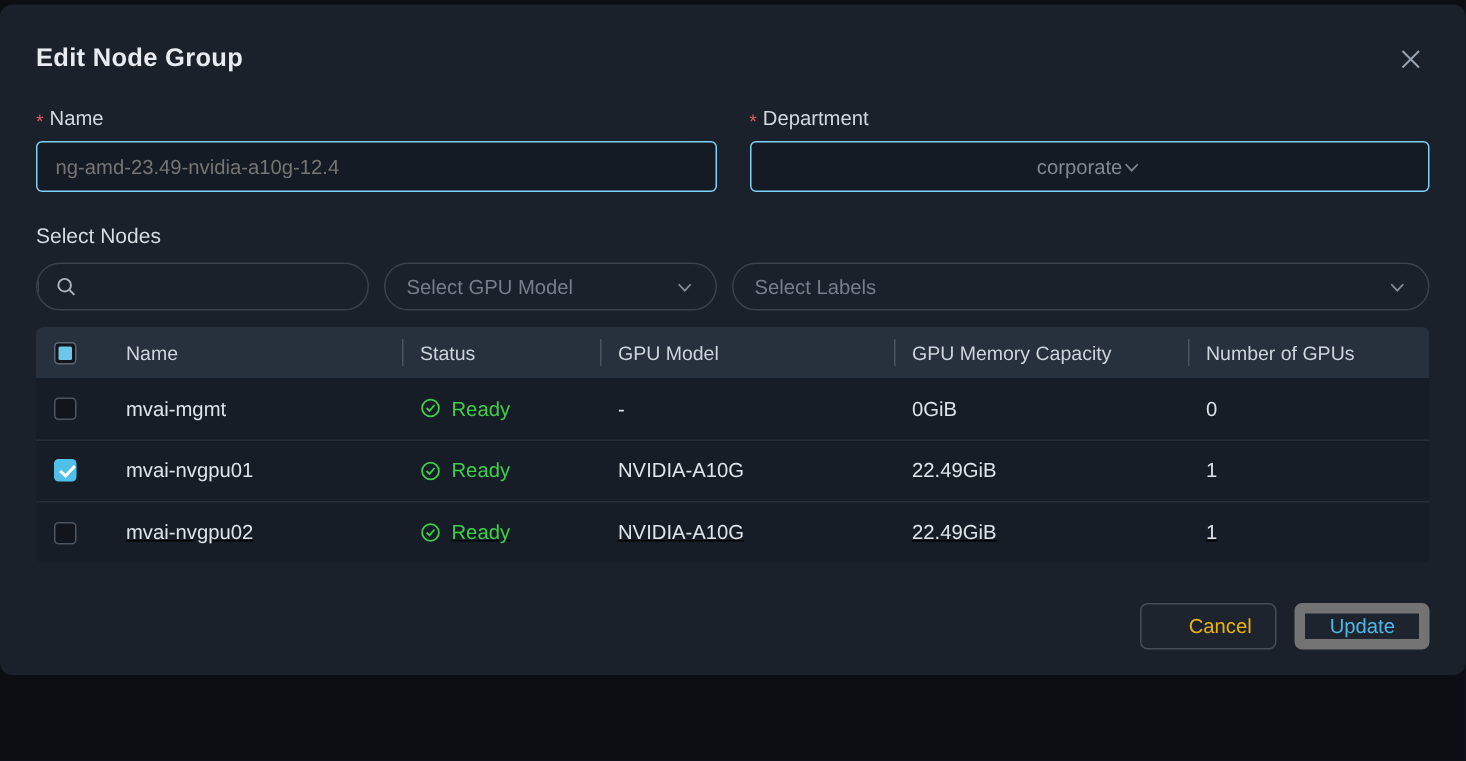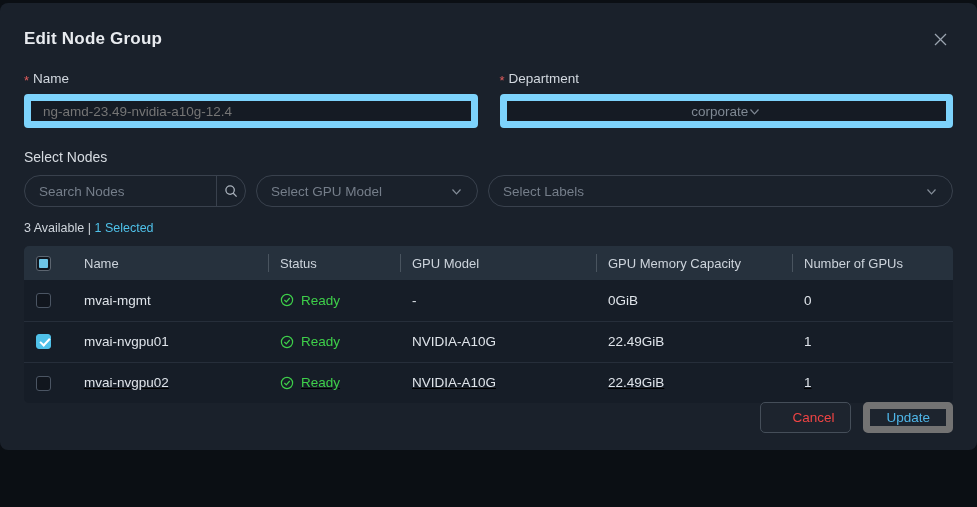--- a/index.html
+++ b/index.html
@@ -65,21 +65,21 @@
     font-size: 13px;
     line-height: 1;
     position: relative;
     top: 2px;
   }
 
   .text-input, .select-input {
     height: 34px;
     width: 100%;
     background: #151b24;
-    border: 7px solid #7dd3fc;
+    border: 1px solid #7dd3fc;
     border-radius: 4px;
     color: #7f8893;
     font-size: 13.5px;
     font-family: "Liberation Sans", sans-serif;
     padding: 0 12px;
     display: flex;
     align-items: center;
   }
   .select-input { justify-content: center; cursor: pointer; }
   .select-input .chev { color: #7e8793; display: flex; }
@@ -253,21 +253,21 @@
     padding: 0 16px;
     border-radius: 5px;
     font-size: 13.5px;
     font-family: "Liberation Sans", sans-serif;
     display: flex;
     align-items: center;
     justify-content: center;
     cursor: pointer;
     background: #1d242e;
   }
-  .btn-cancel { border: 1px solid #454e59; color: #ef4444; padding-left: 31px; }
+  .btn-cancel { border: 1px solid #454e59; color: #eab308; padding-left: 31px; }
   .btn-primary { border: 7px solid #737373; color: #4fb6e8; }
 </style>
 </head>
 <body>
 
 <div class="modal">
 
   <div class="modal-header">
     <div class="modal-title">Edit Node Group</div>
     <div class="close-btn">
@@ -300,21 +300,20 @@
           </svg>
         </span>
       </div>
     </div>
   </div>
 
   <div class="section-title">Select Nodes</div>
 
   <div class="filter-row">
     <div class="search-pill">
-      <input type="text" placeholder="Search Nodes" style="">
       <div class="search-btn">
         <svg width="14" height="14" viewBox="0 0 14 14" fill="none" stroke="currentColor" stroke-width="1.3">
           <circle cx="6.1" cy="6.1" r="4.2"></circle>
             <line x1="9.3" y1="9.3" x2="12.6" y2="12.6"></line>
         </svg>
       </div>
     </div>
 
     <div class="pill-select gpu">
       <span>Select GPU Model</span>
@@ -328,25 +327,20 @@
     <div class="pill-select labels">
       <span>Select Labels</span>
       <span class="chev">
         <svg width="13" height="13" viewBox="0 0 13 13" fill="none" stroke="currentColor" stroke-width="1.2">
           <polyline points="2.5,4.5 6.5,8.8 10.5,4.5"></polyline>
         </svg>
       </span>
     </div>
   </div>
 
-  <div class="count-line">
-    <span>3 Available</span>
-    <span>|</span>
-    <span class="selected">1 Selected</span>
-  </div>
 
   <table class="table">
     <colgroup>
       <col class="col-check">
         <col class="col-name">
         <col class="col-status">
       <col class="col-gpu">
         <col class="col-mem">
         <col>
     </colgroup>

